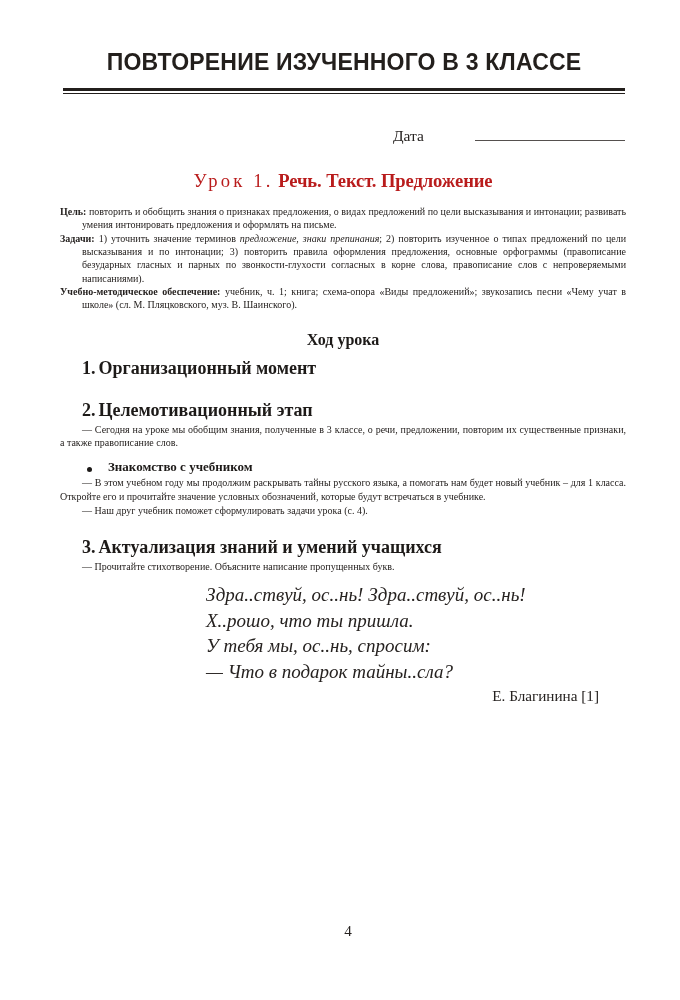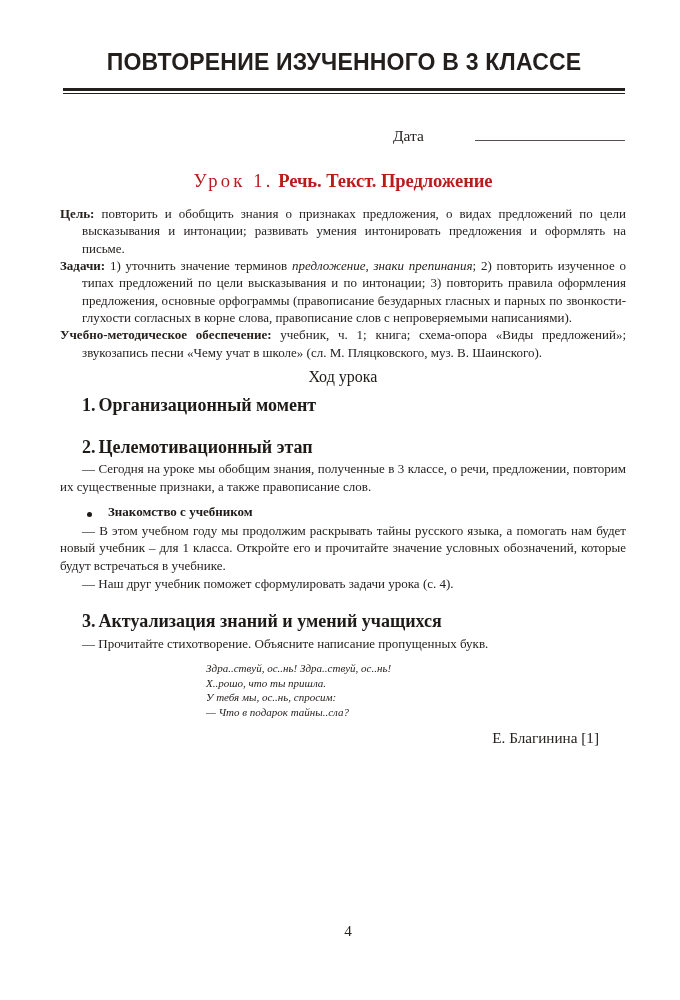--- a/index.html
+++ b/index.html
@@ -102,40 +102,40 @@
 
   
   .body-block {
     position: absolute;
     left: 52px;
     top: 205px;
     width: 566px;
   }
   p {
     margin: 0;
-    font-size: 13px;
+    font-size: 10px;
     line-height: 1.335;
     text-align: justify;
     color: #262220;
     -webkit-hyphens: none;
     hyphens: none;
   }
   .hang {
     padding-left: 22px;
     text-indent: -22px;
   }
   b, .b { font-weight: bold; }
   i, .i { font-style: italic; }
 
   
   .center-head {
     text-align: center;
-    font-weight: normal;
+    font-weight: bold;
     font-size: 16px;
-    margin-top: 5px;
+    margin-top: 17px;
     color: #1d1a18;
   }
 
   
   .stage-head {
     font-weight: bold;
     font-size: 18px;
     color: #1d1a18;
     text-align: left;
     padding-left: 22px;
@@ -171,32 +171,32 @@
     background: #1d1a18;
   }
 
   
   .poem {
     margin-top: 9px;
     padding-left: 146px;
   }
   .poem-line {
     font-style: italic;
-    font-size: 11px;
+    font-size: 19px;
     line-height: 1.345;
     text-align: left;
     color: #262220;
     white-space: pre;
   }
   .poem-attrib {
     font-size: 15.2px;
     text-align: right;
     color: #262220;
     padding-right: 27px;
-    margin-top: 8px;
+    margin-top: 2px;
     line-height: 1.35;
   }
 
   
   .page-number {
     position: absolute;
     left: 0;
     top: 922px;
     width: 680px;
     text-align: center;

